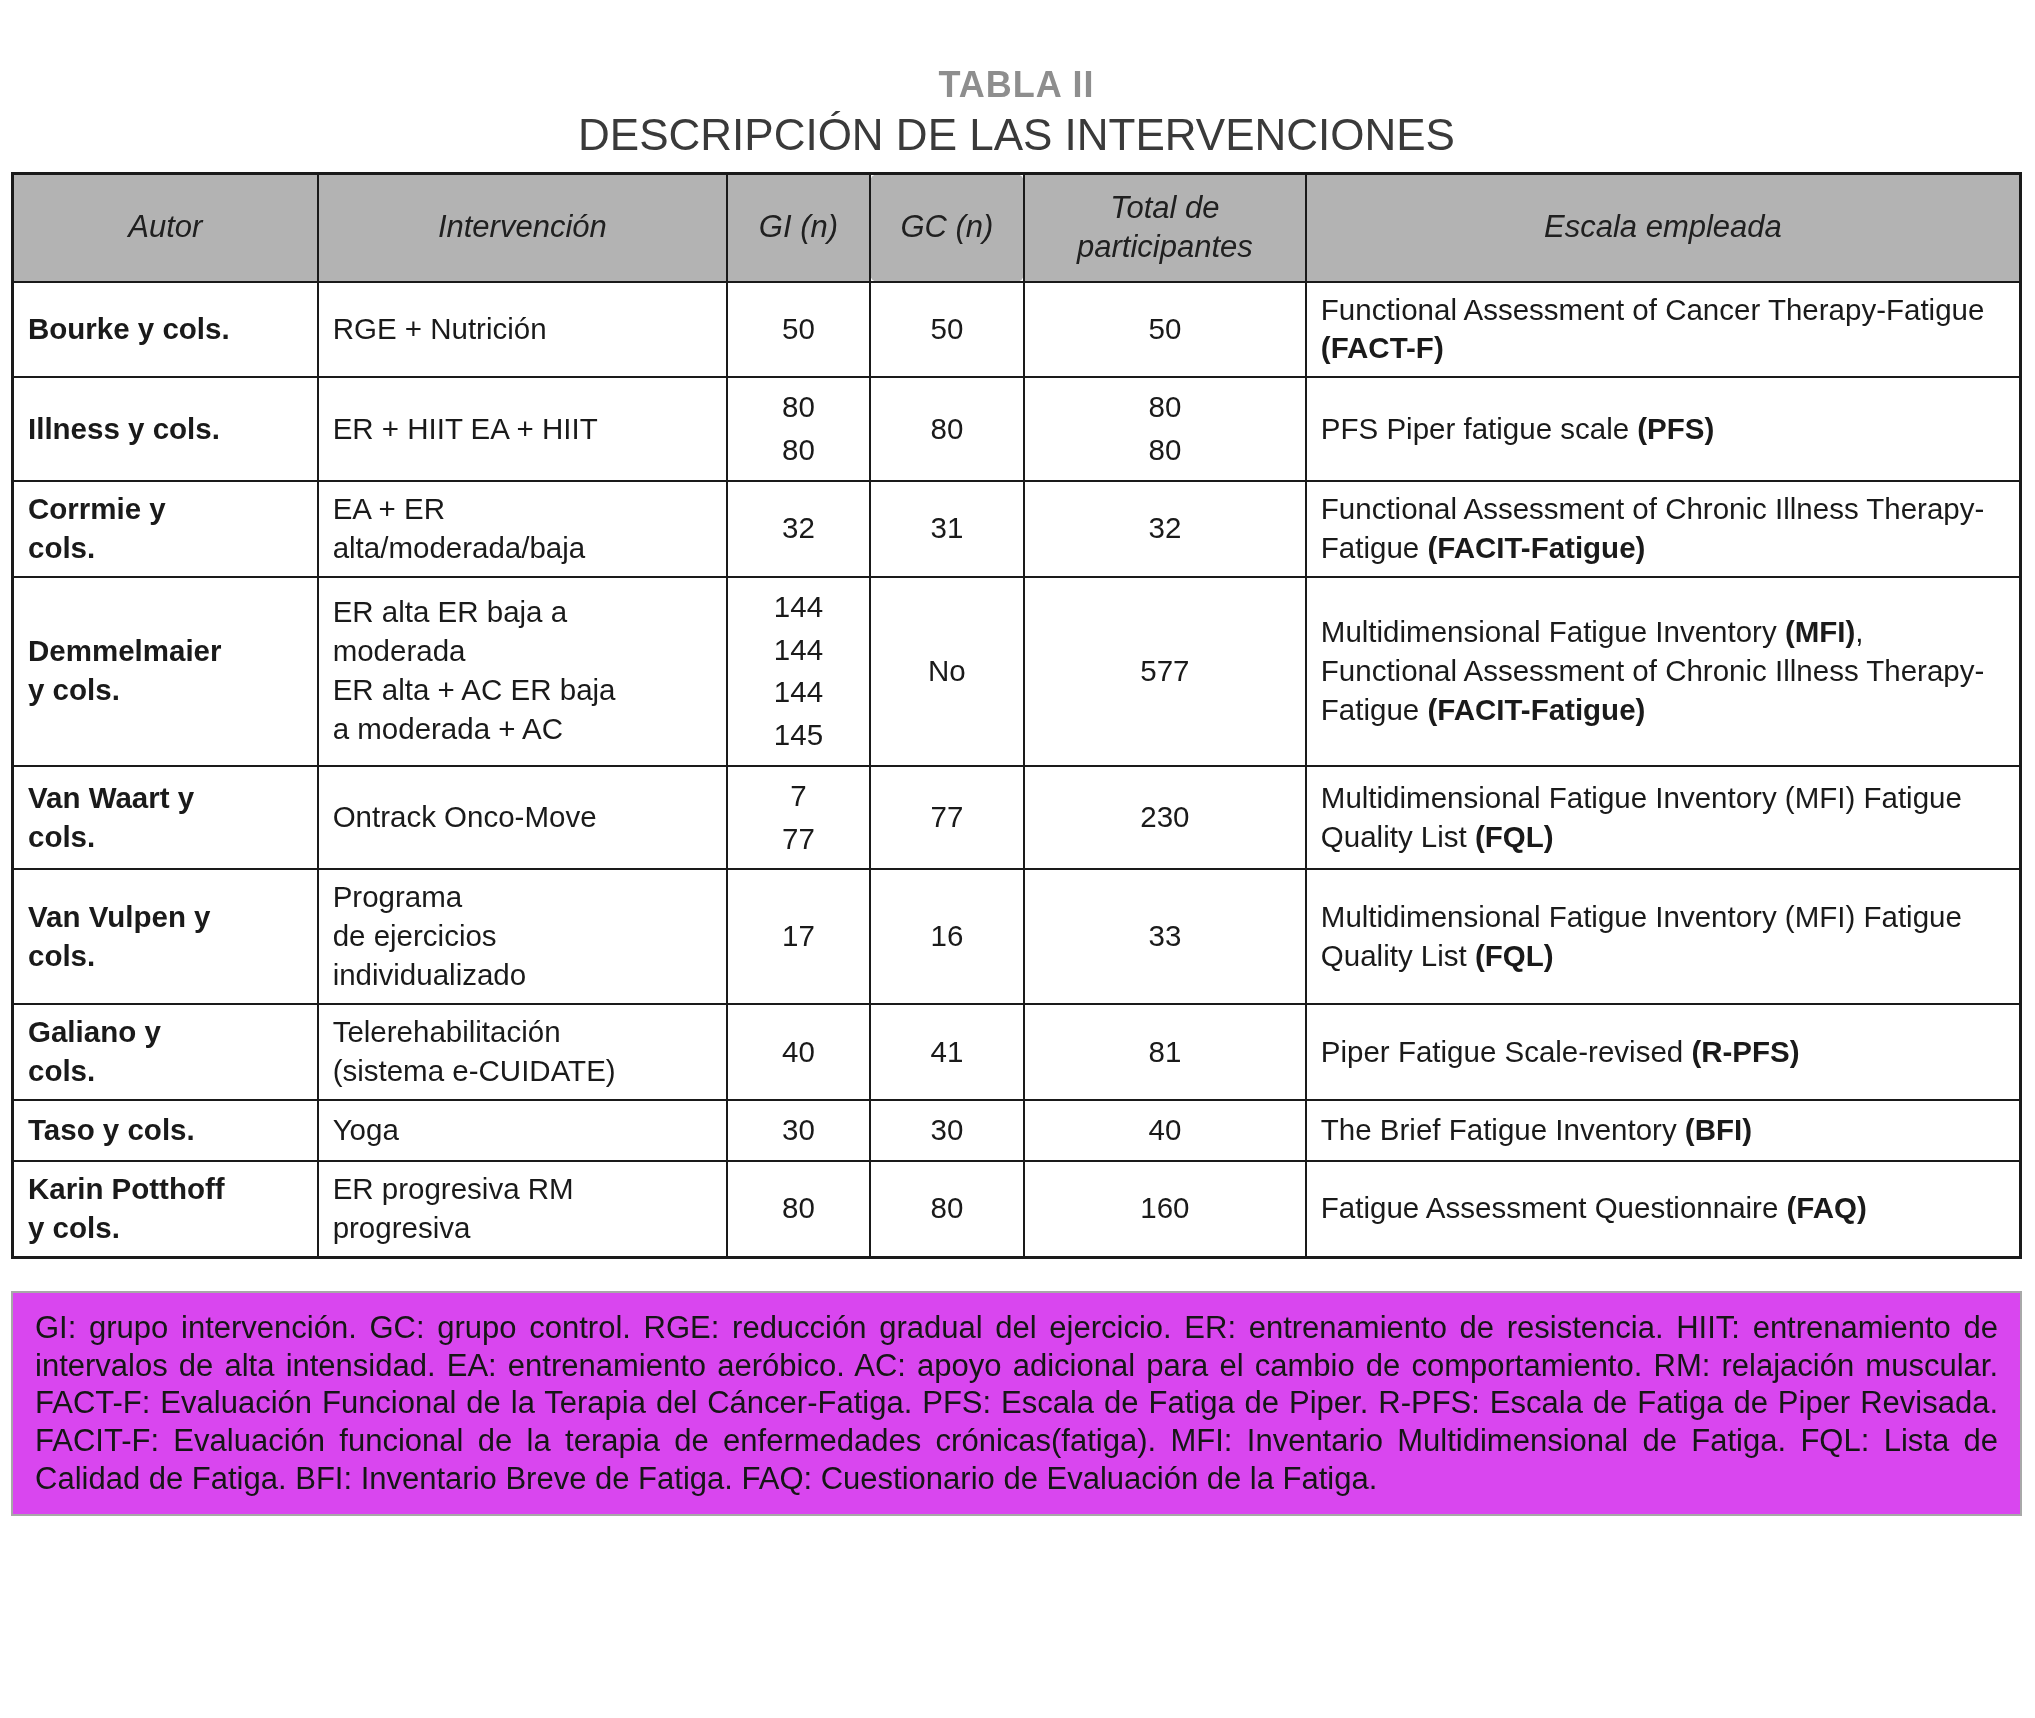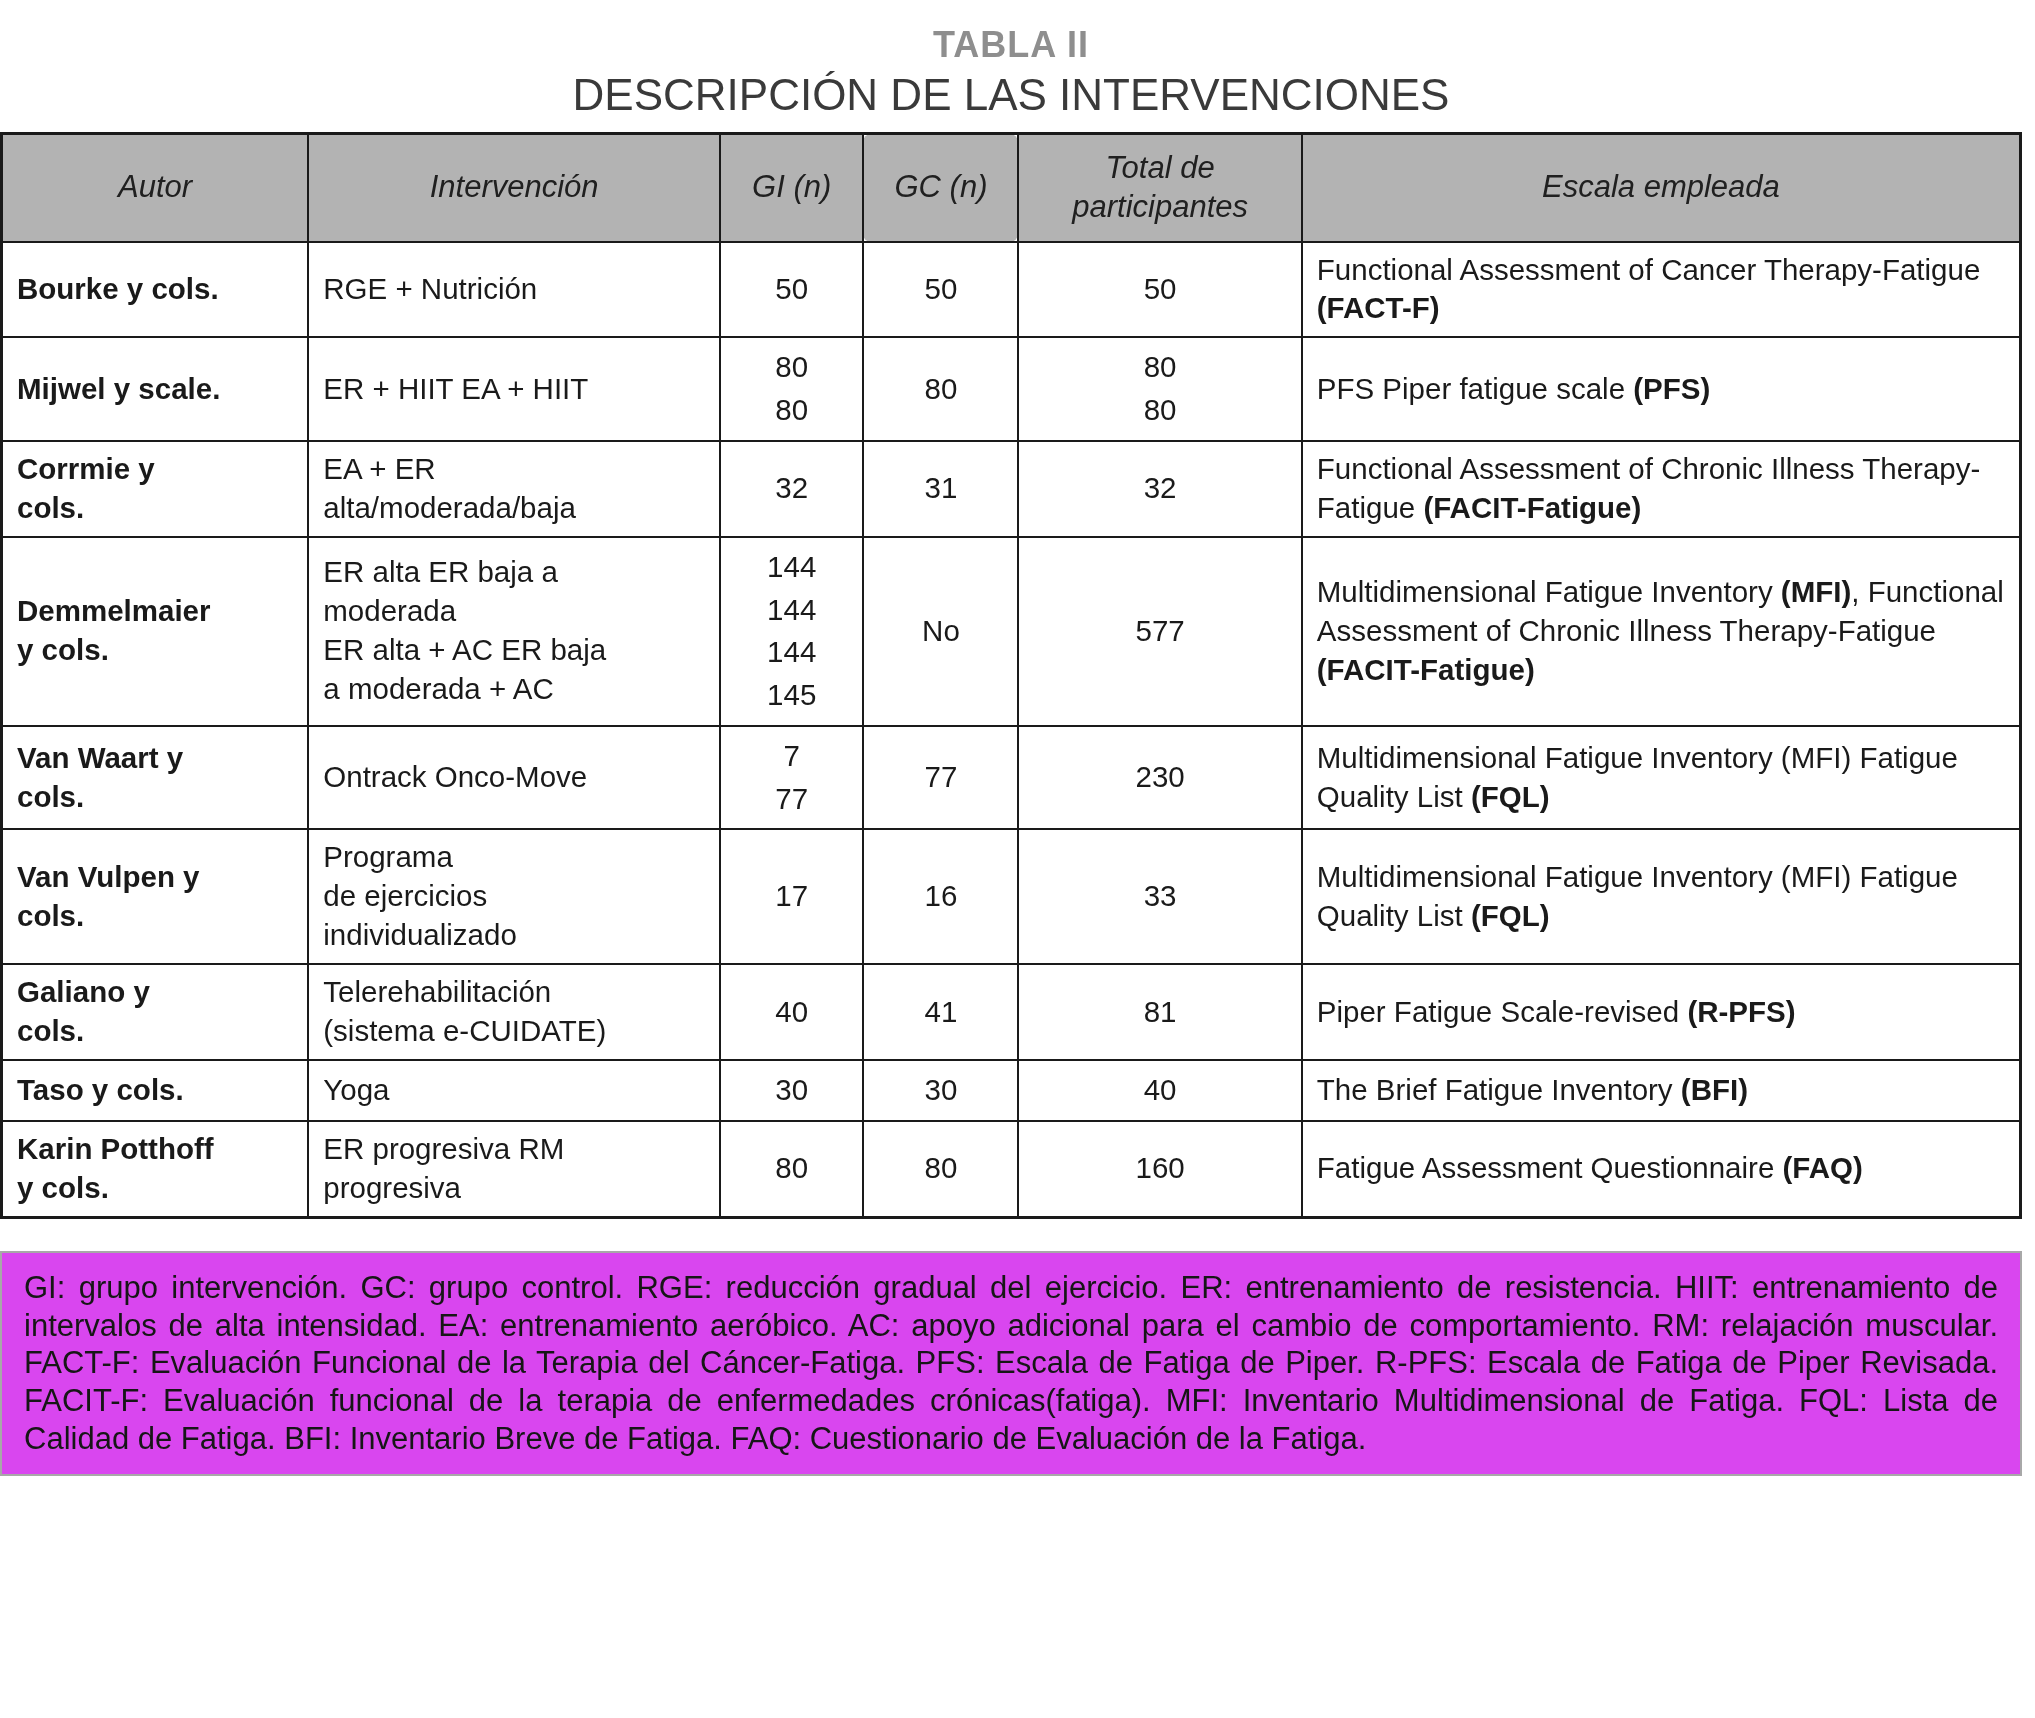--- a/index.html
+++ b/index.html
@@ -3,21 +3,21 @@
 <meta charset="utf-8">
 <style>
   html, body { margin: 0; padding: 0; background: #ffffff; }
   body {
     width: 2035px;
     height: 1718px;
     box-sizing: border-box;
     font-family: "Liberation Sans", "DejaVu Sans", sans-serif;
     color: #141414;
   }
-  .page { padding: 24px 13px 0 0; }
+  .page { padding: 24px 13px 0 11px; margin-top: 40px; }
 
   .title {
     text-align: center;
     font-weight: bold;
     font-size: 36px;
     color: #8e8e8e;
     letter-spacing: 1px;
   }
   .subtitle {
     text-align: center;
@@ -102,21 +102,21 @@
     <tbody>
         <tr>
           <td class="col-autor">Bourke y cols.</td>
           <td class="col-interv">RGE + Nutrición</td>
           <td class="col-gi">50</td>
           <td class="col-gc">50</td>
           <td class="col-total">50</td>
           <td class="col-escala"><span>Functional Assessment of Cancer Therapy-Fatigue </span><span class="bold">(FACT-F)</span></td>
         </tr>
         <tr>
-          <td class="col-autor">Mijwel y scale.</td>
+          <td class="col-autor">Illness y cols.</td>
           <td class="col-interv">ER + HIIT EA + HIIT</td>
           <td class="col-gi">80
 80</td>
           <td class="col-gc">80</td>
           <td class="col-total">80
 80</td>
           <td class="col-escala"><span>PFS Piper fatigue scale </span><span class="bold">(PFS)</span></td>
         </tr>
         <tr>
           <td class="col-autor">Corrmie y

